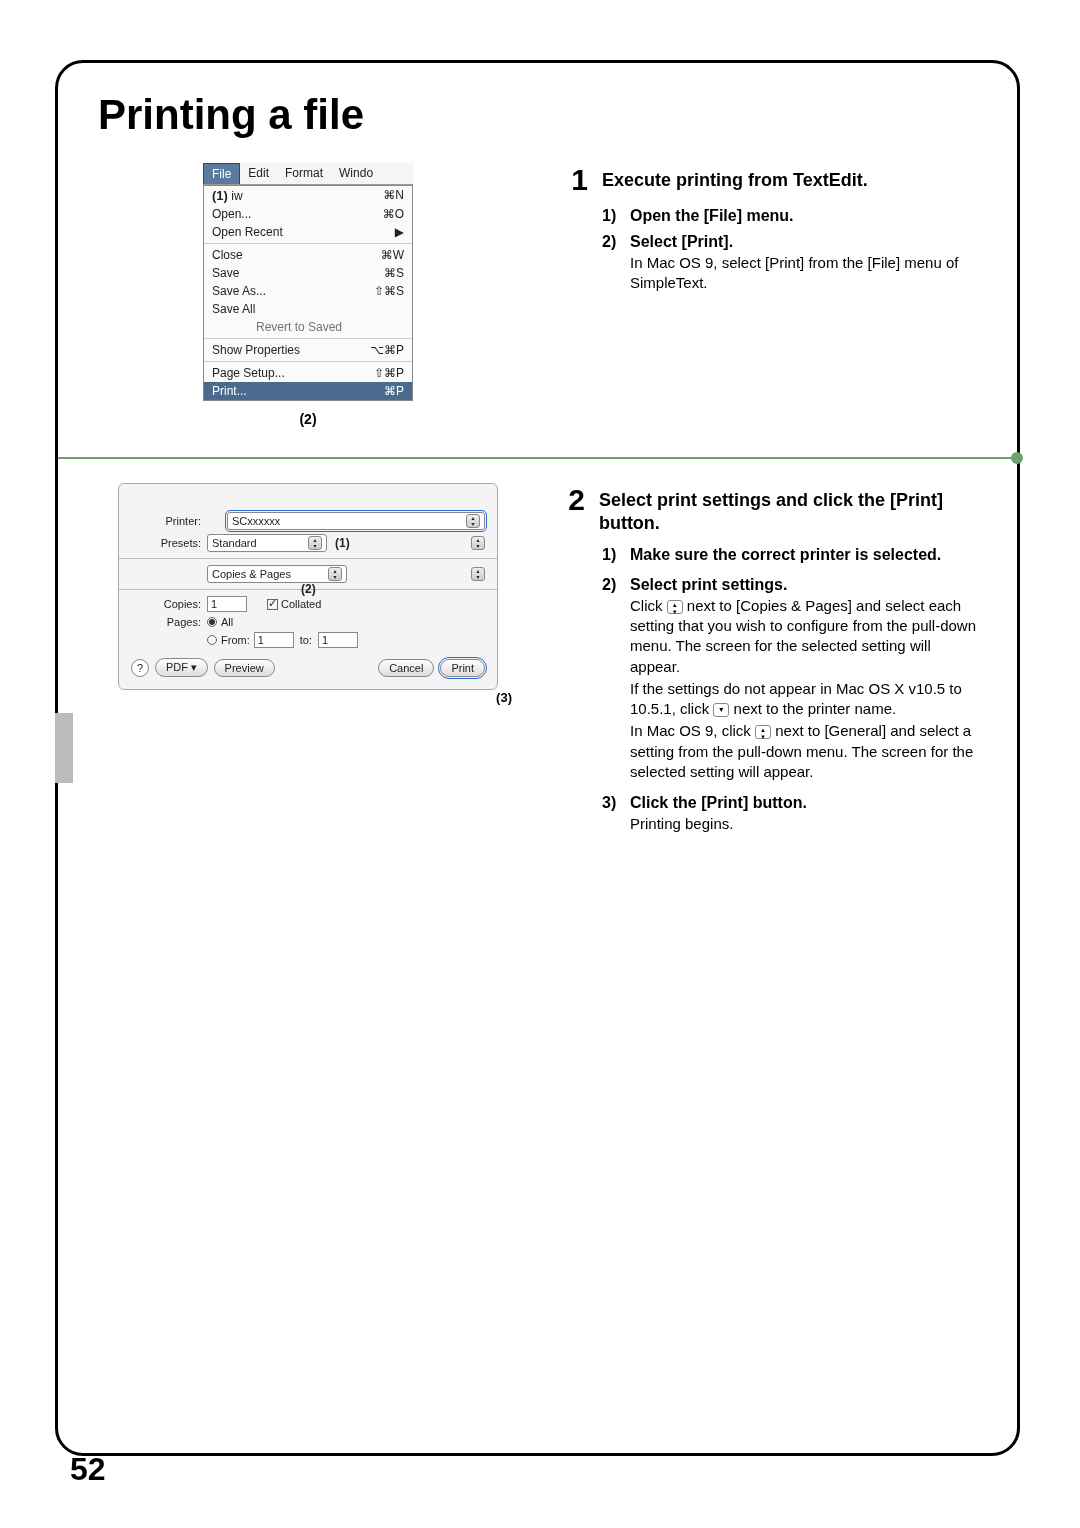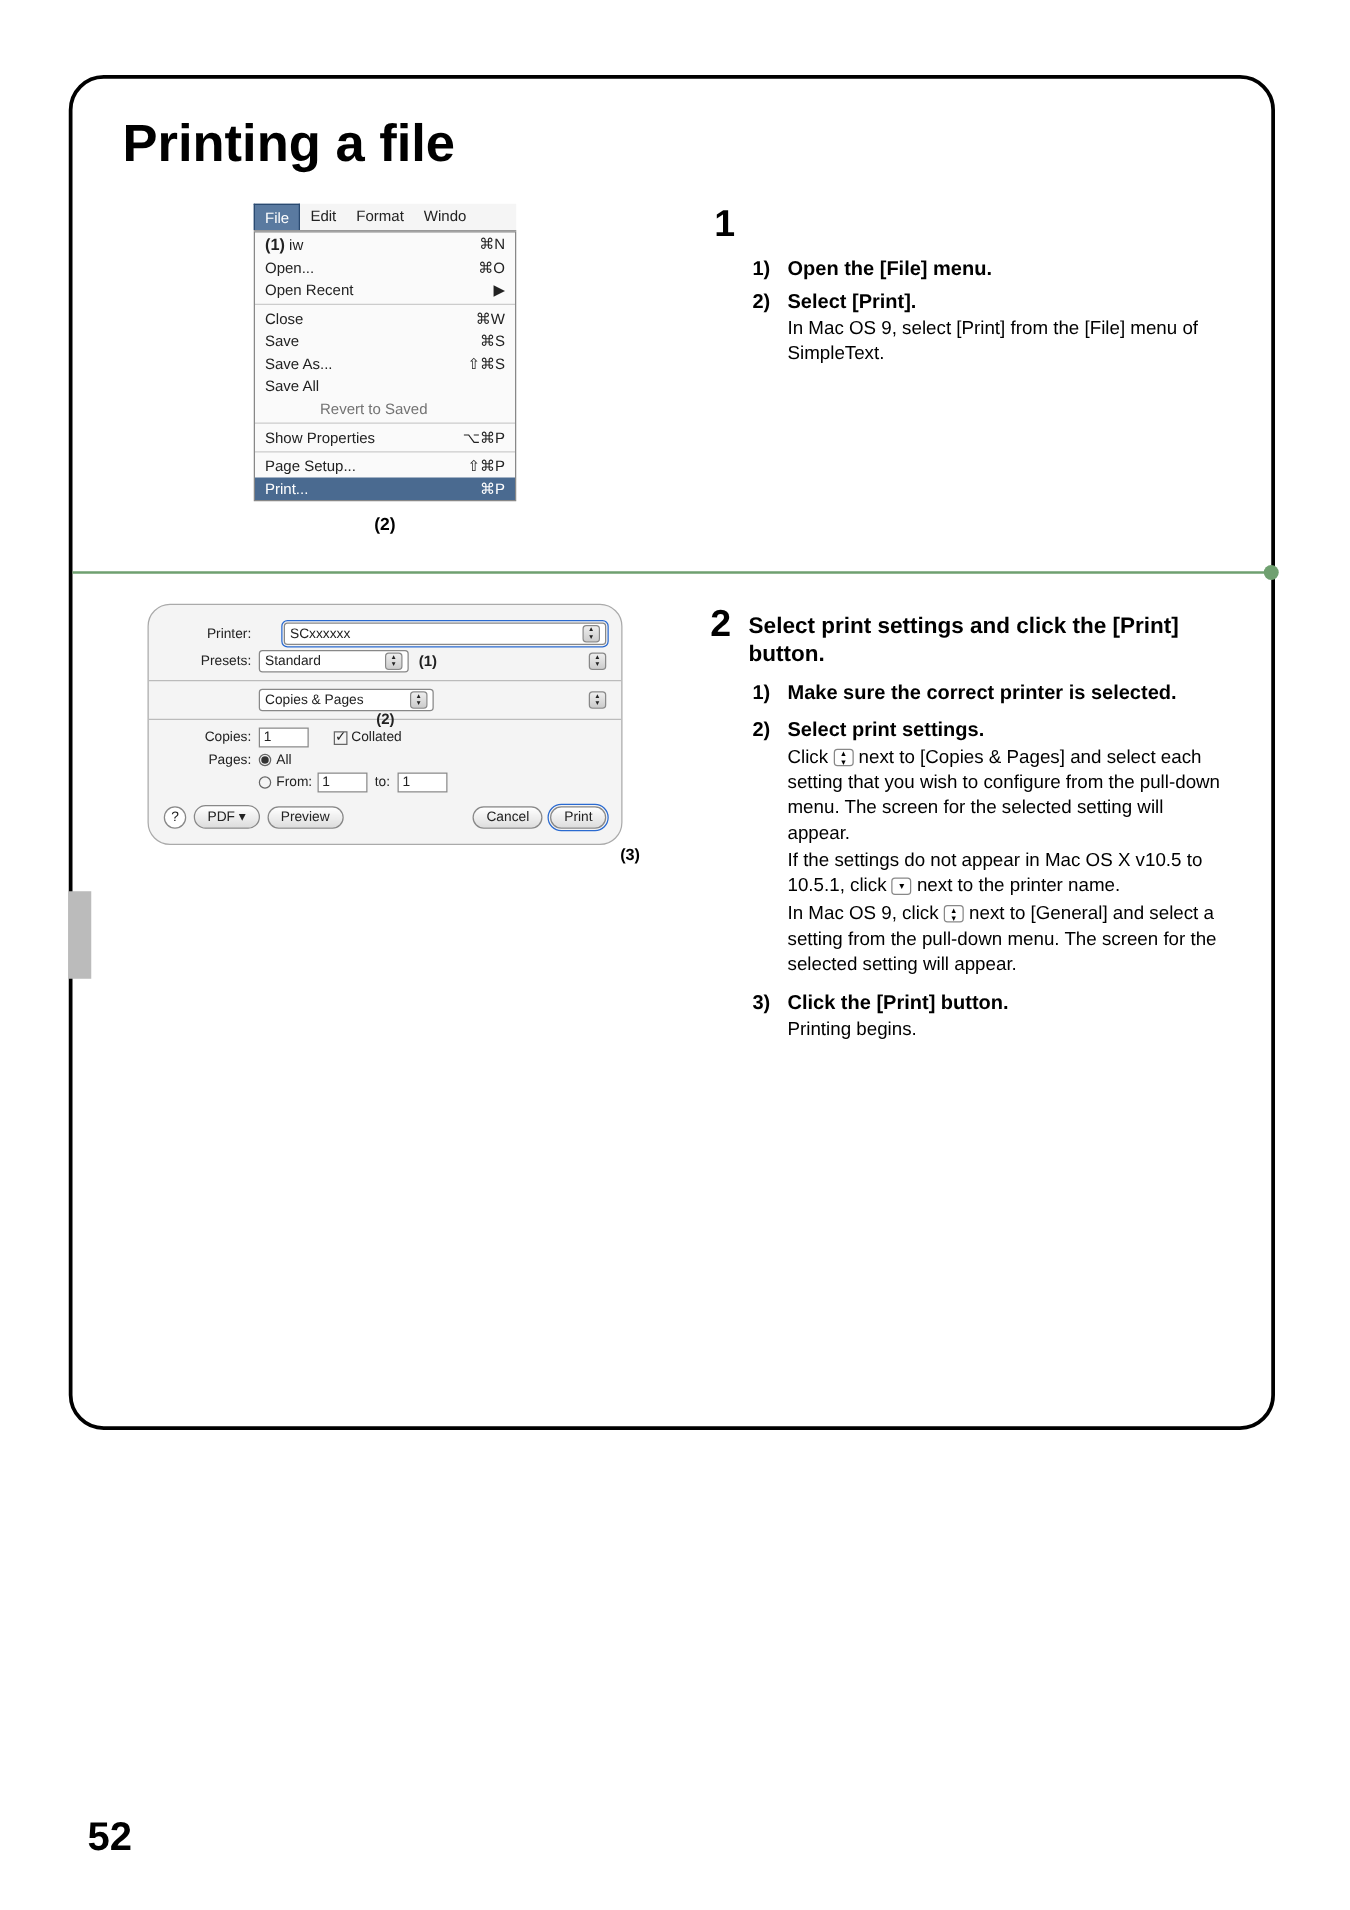--- a/index.html
+++ b/index.html
@@ -6,21 +6,21 @@
   body {
     font-family: Arial, Helvetica, sans-serif;
     background: #fff;
     width: 1080px;
     height: 1528px;
     position: relative;
   }
   .page-frame {
     position: absolute;
     left: 55px; top: 60px;
-    width: 965px; height: 1084px;
+    width: 965px; height: 1396px;
     border: 3px solid #000;
     border-radius: 28px;
     padding: 28px 40px 30px 40px;
   }
   .page-title {
     font-size: 42px;
     font-weight: bold;
     margin-bottom: 24px;
   }
   .columns { display: flex; gap: 30px; }
@@ -82,22 +82,22 @@
   .caption-2 {
     text-align:center; font-weight:bold; font-size:14px;
   }
 
   
   .printdlg {
     width: 380px;
     margin: 0 auto;
     background:#f4f4f4;
     border:1px solid #aaa;
-    border-radius:18px;
-    padding:10px 12px 12px 12px;
+    border-radius:6px;
+    padding:24px 12px 12px 12px;
     font-family:"Lucida Grande", Arial, sans-serif;
     font-size:11px;
     color:#222;
   }
   .dlg-row { display:flex; align-items:center; margin:4px 0; }
   .dlg-label { width:70px; text-align:right; margin-right:6px; }
   .dlg-select {
     flex:1; background:#fff; border:1px solid #888;
     padding:1px 4px; display:flex; justify-content:space-between;
     align-items:center; border-radius:3px;
@@ -245,20 +245,21 @@
               </div>
           </div>
         </div>
         <div class="caption-2">(2)</div>
       </div>
     </div>
 
     <div class="col-right">
       <div class="step">
         <div class="step-num">1</div>
+        <div class="step-head">Execute printing from TextEdit.</div>
       </div>
       <div class="sub-list">
         <div class="sub-item">
           <div class="sub-num">1)</div>
           <div class="sub-head">Open the [File] menu.</div>
         </div>
         <div class="sub-item">
           <div class="sub-num">2)</div>
           <div class="sub-head">Select [Print].</div>
         </div>

